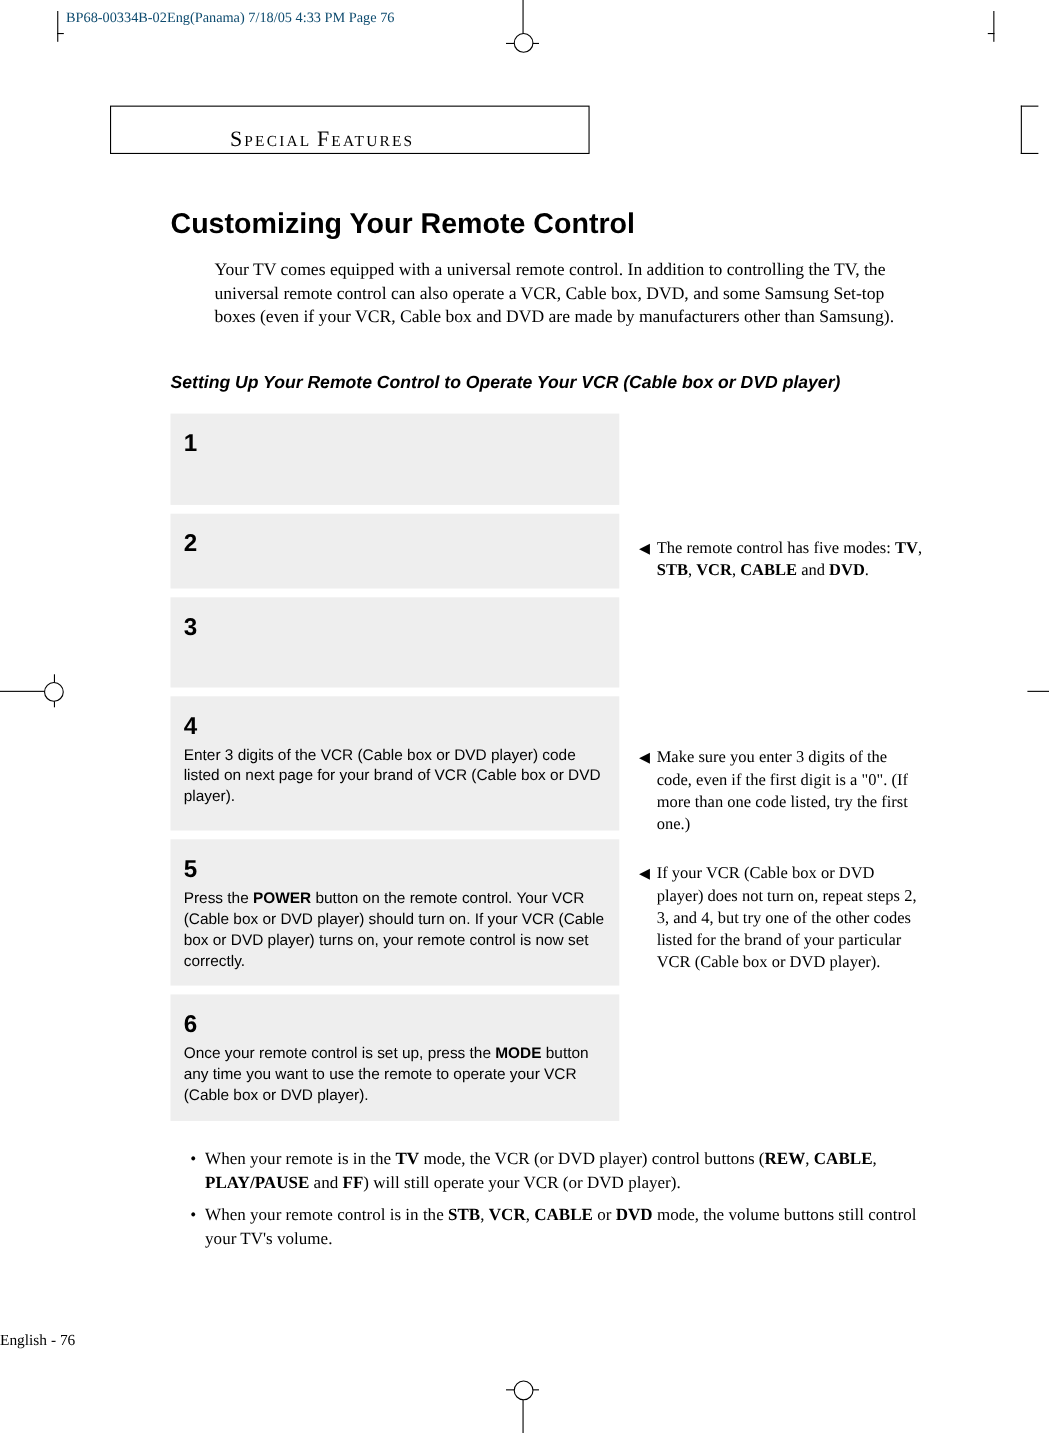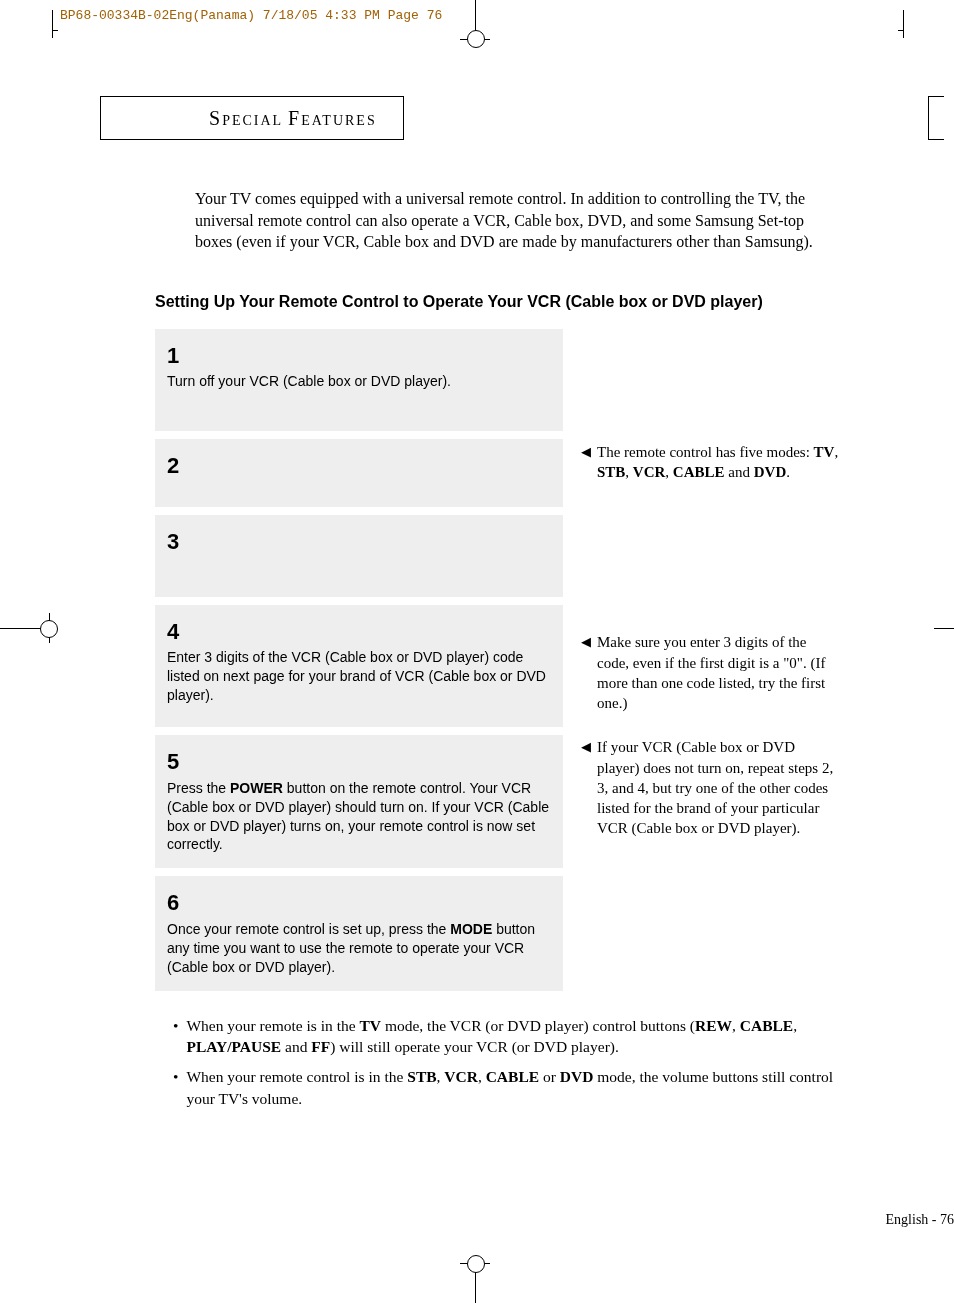--- a/index.html
+++ b/index.html
@@ -11,23 +11,23 @@
       width: 954px;
       height: 1303px;
       background: #fff;
       font-family: Georgia, serif;
       position: relative;
     }
     .header-slug {
       position: absolute;
       top: 8px;
       left: 60px;
-      font-family: Liberation Mono, monospace;
+      font-family: Liberation Serif, serif;
       font-size: 13px;
-      color: #a16207;
+      color: #0c4a6e;
     }
     .crop-mark-top {
       position: absolute;
       top: 0;
       left: 475px;
       width: 1px;
       height: 40px;
       background: #000;
     }
     .crop-mark-top::after {
@@ -143,25 +143,25 @@
       top: 30px;
       right: 50px;
       width: 6px;
       height: 1px;
       background: #000;
     }
     .section-header-box {
       position: absolute;
       top: 96px;
       left: 100px;
-      width: 304px;
+      width: 436px;
       height: 44px;
       border: 1px solid #000;
       display: flex;
-      align-items: center;
+      align-items: flex-end;
       padding-left: 108px;
       font-family: Georgia, serif;
       font-size: 16px;
       letter-spacing: 2px;
     }
     .section-header-box .first-letter {
       font-size: 20px;
     }
     .edge-mark {
       position: absolute;
@@ -190,20 +190,21 @@
       font-size: 16px;
       line-height: 1.35;
       margin-bottom: 40px;
       margin-left: 40px;
     }
     .subheading {
       font-family: Arial, Helvetica, sans-serif;
       font-weight: bold;
       font-size: 16px;
       margin-bottom: 18px;
+      font-style: italic;
     }
     .steps-container {
       display: flex;
       gap: 18px;
     }
     .steps-left {
       width: 408px;
       display: flex;
       flex-direction: column;
       gap: 8px;
@@ -256,21 +257,21 @@
       padding-left: 18px;
     }
     .bullet-dot {
       flex-shrink: 0;
     }
     .page-footer {
       position: absolute;
       bottom: 75px;
       left: 0;
       width: 100%;
-      text-align: right;
+      text-align: left;
       font-family: Georgia, serif;
       font-size: 14px;
     }
   </style>
 </head>
 <body>
 
 <div class="header-slug">BP68-00334B-02Eng(Panama)  7/18/05  4:33 PM  Page 76</div>
 
 <div class="crop-mark-top"></div>
@@ -281,28 +282,28 @@
 <div class="page-frame-top2"></div>
 <div class="page-frame-right-t"></div>
 <div class="page-frame-right-t2"></div>
 
 <div class="section-header-box">
   <span><span class="first-letter">S</span><span style="font-size:14px">PECIAL </span><span class="first-letter">F</span><span style="font-size:14px">EATURES</span></span>
 </div>
 <div class="edge-mark"></div>
 
 <div class="content">
+  <h1 class="page-title">Customizing Your Remote Control</h1>
   <p class="intro-text">Your TV comes equipped with a universal remote control. In addition to controlling the TV, the universal remote control can also operate a VCR, Cable box, DVD, and some Samsung Set-top boxes (even if your VCR, Cable box and DVD are made by manufacturers other than Samsung).</p>
   <h2 class="subheading">Setting Up Your Remote Control to Operate Your VCR (Cable box or DVD player)</h2>
 
   <div class="steps-container">
     <div class="steps-left">
       <div class="step-box" style="padding-bottom:40px">
         <div class="step-number">1</div>
-        <div>Turn off your VCR (Cable box or DVD player).</div>
       </div>
       <div class="step-box" style="padding-bottom:24px">
         <div class="step-number">2</div>
       </div>
       <div class="step-box" style="padding-bottom:38px">
         <div class="step-number">3</div>
       </div>
       <div class="step-box">
         <div class="step-number">4</div>
         <div>Enter 3 digits of the VCR (Cable box or DVD player) code listed on next page for your brand of VCR (Cable box or DVD player).</div>

